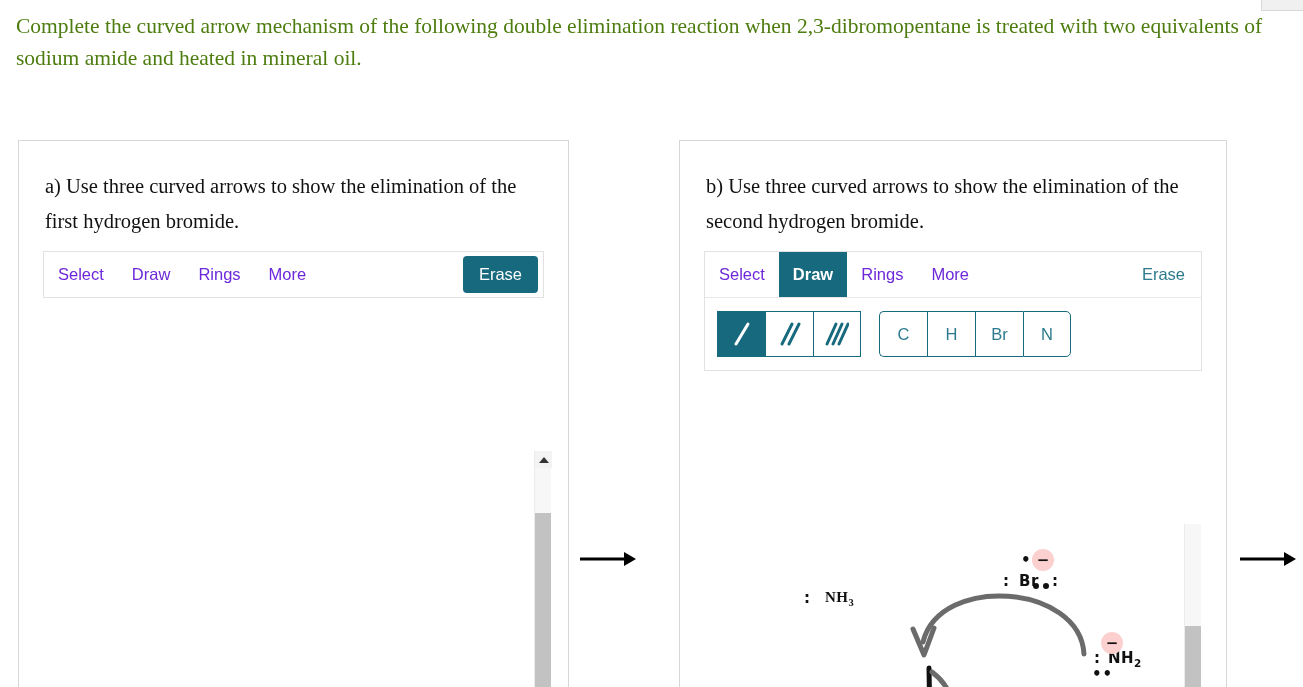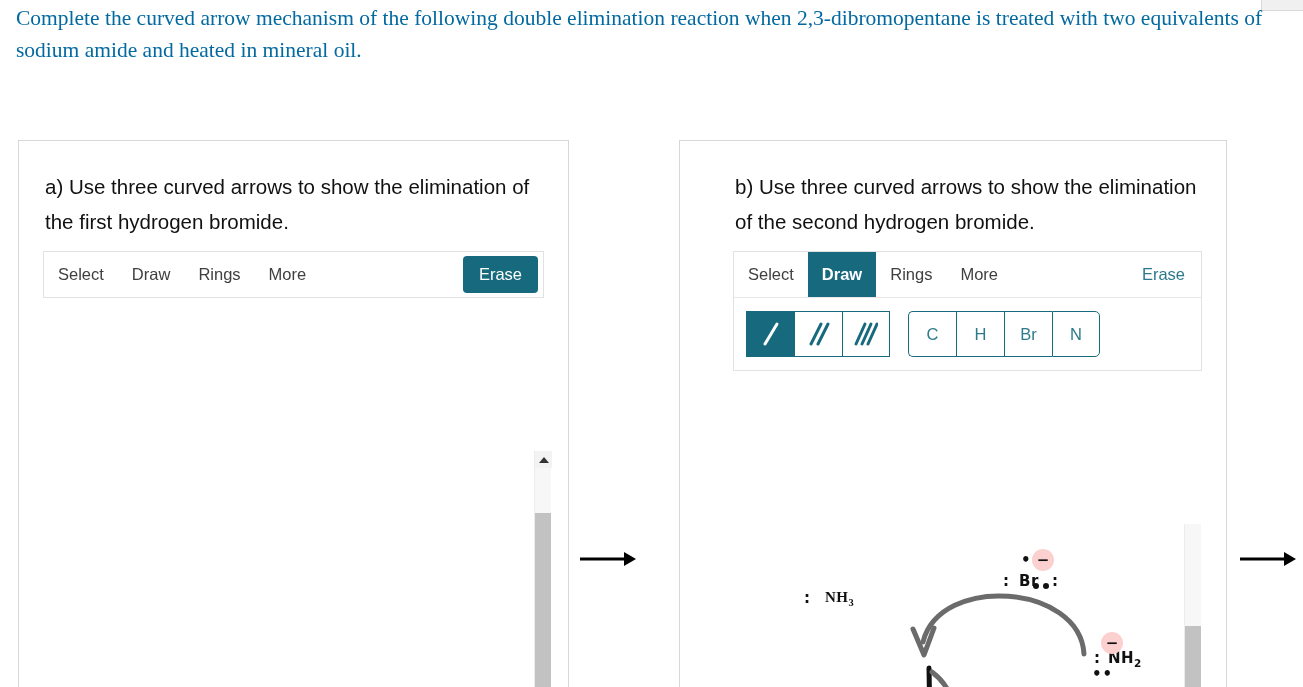--- a/index.html
+++ b/index.html
@@ -21,67 +21,67 @@
     top: 0; right: 0;
     width: 42px; height: 11px;
     background: #f0f0f0;
     border-left: 1px solid #d9d9d9;
     border-bottom: 1px solid #d9d9d9;
   }
 
   
   .prompt {
     position: absolute;
-    left: 16px; top: 2px;
+    left: 16px; top: 10px;
     width: 1262px;
     font-size: 21.5px;
     line-height: 32px;
     font-family: "Liberation Serif", "DejaVu Serif", serif;
-    color: #0369a1;
+    color: #4d7c0f;
   }
 
   
   .panel {
     position: absolute;
     top: 140px;
     height: 547px;
     background: #ffffff;
     border: 1px solid #d7d7d7;
     border-bottom: none;
     overflow: hidden;
   }
   #panel-a { left: 18px; width: 551px; }
-  #panel-b { left: 679px; width: 548px; padding-left: 29px; }
+  #panel-b { left: 679px; width: 548px; }
 
   .panel-title {
     padding: 28px 26px 0 26px;
     font-size: 20.5px;
     line-height: 35px;
-    font-family: Liberation Sans, sans-serif;
+    font-family: Liberation Serif, serif;
     color: #111111;
   }
 
   
   .toolbar {
     margin: 12px 24px 0 24px;
     border: 1px solid #e2e2e2;
     background: #ffffff;
     position: relative;
   }
   .toolbar-row {
     display: flex;
     align-items: stretch;
     height: 45px;
   }
   .tb-tab {
     display: flex; align-items: center;
     padding: 0 14px;
     font-family: "Liberation Sans", sans-serif;
     font-size: 16.5px;
-    color: #404040;
+    color: #6d28d9;
     background: transparent;
     cursor: pointer;
     white-space: nowrap;
   }
   .tb-tab.active {
     background: #17697d;
     color: #ffffff;
     font-weight: bold;
   }
   .tb-spacer { flex: 1 1 auto; }

